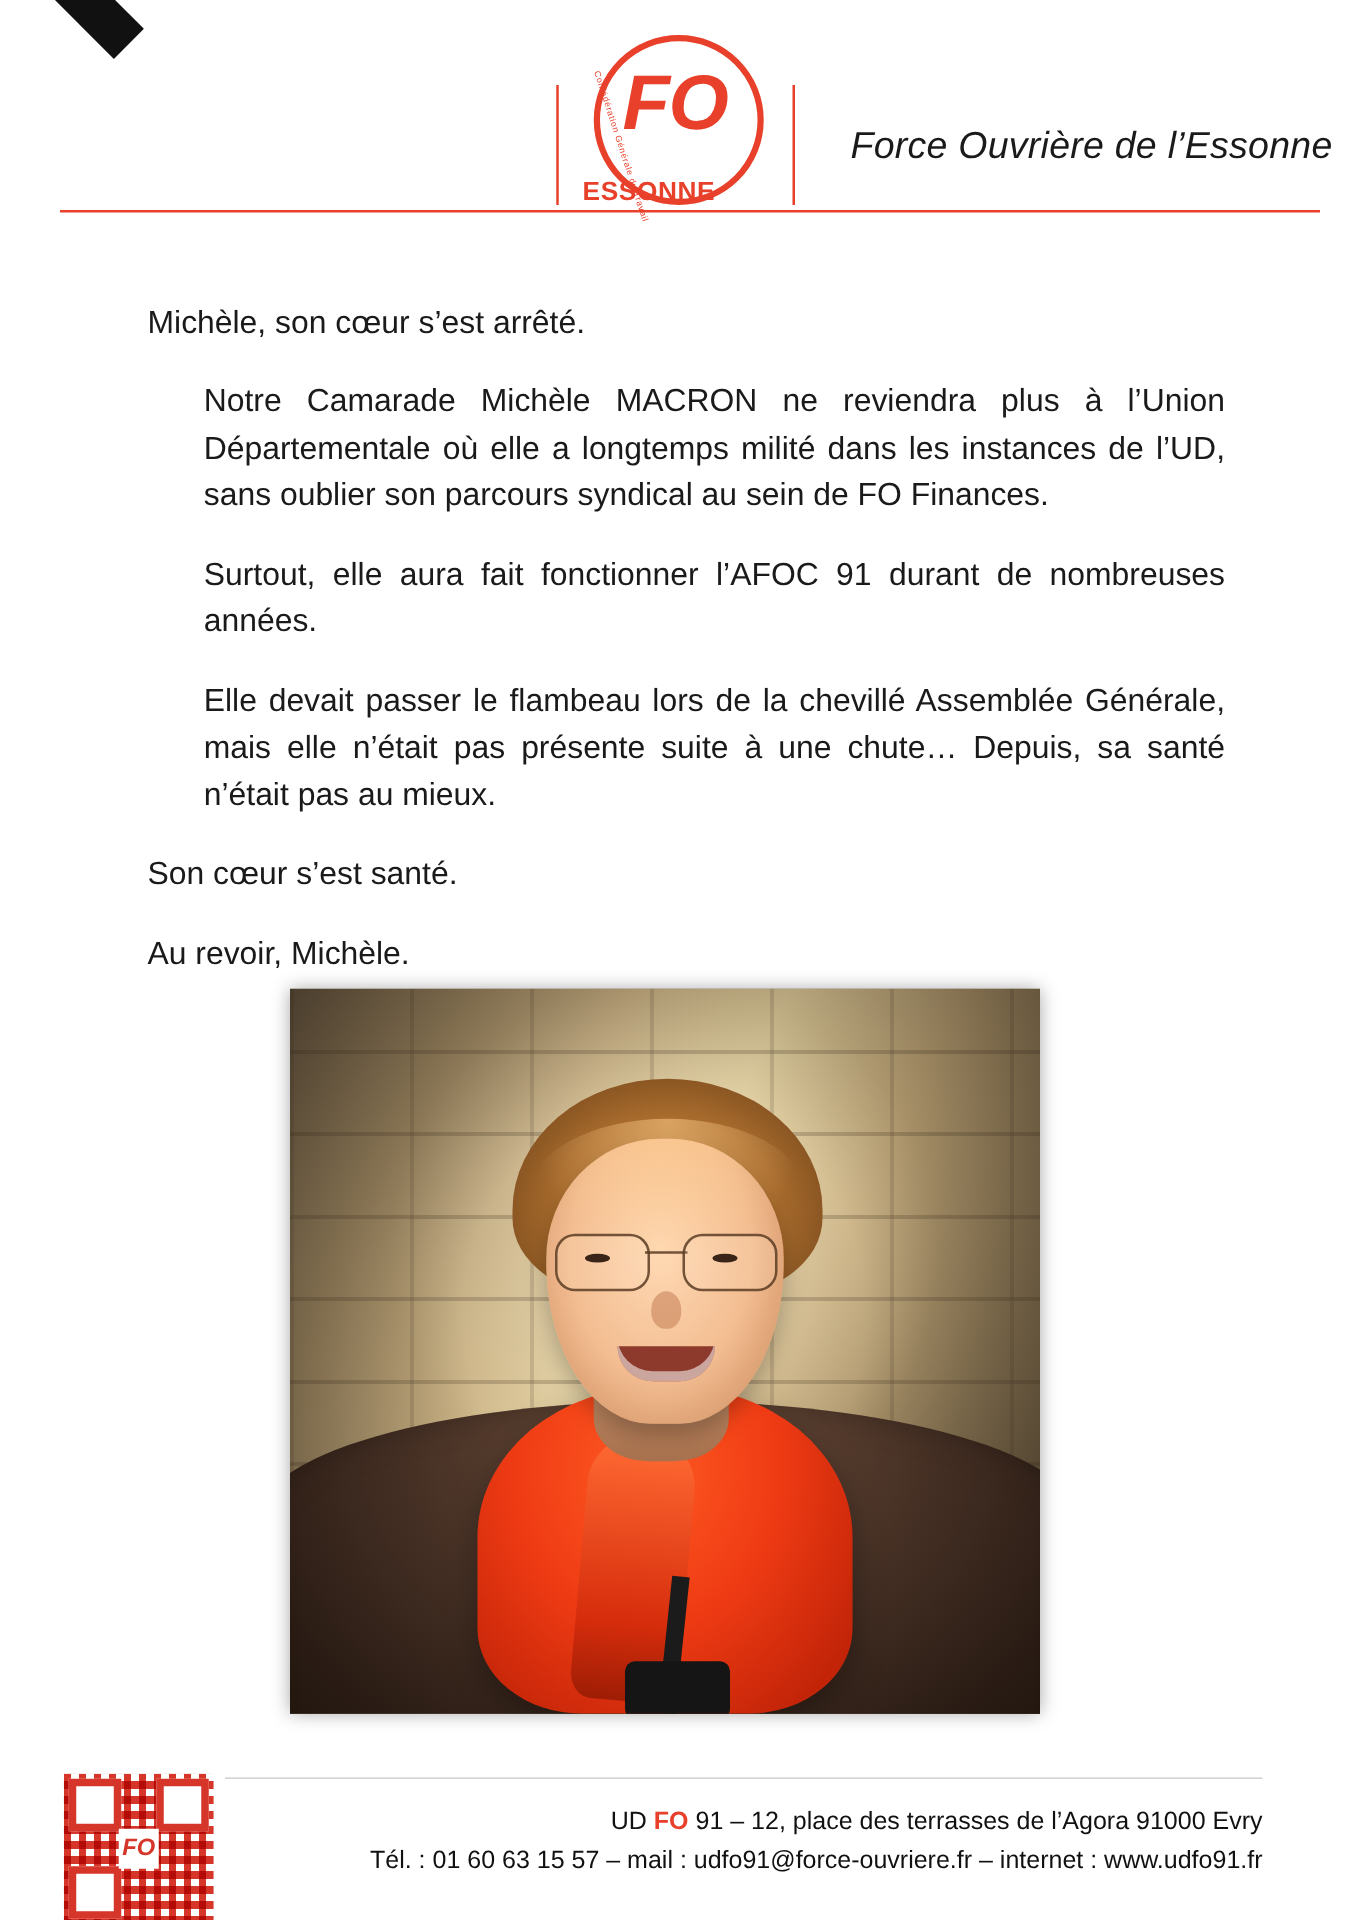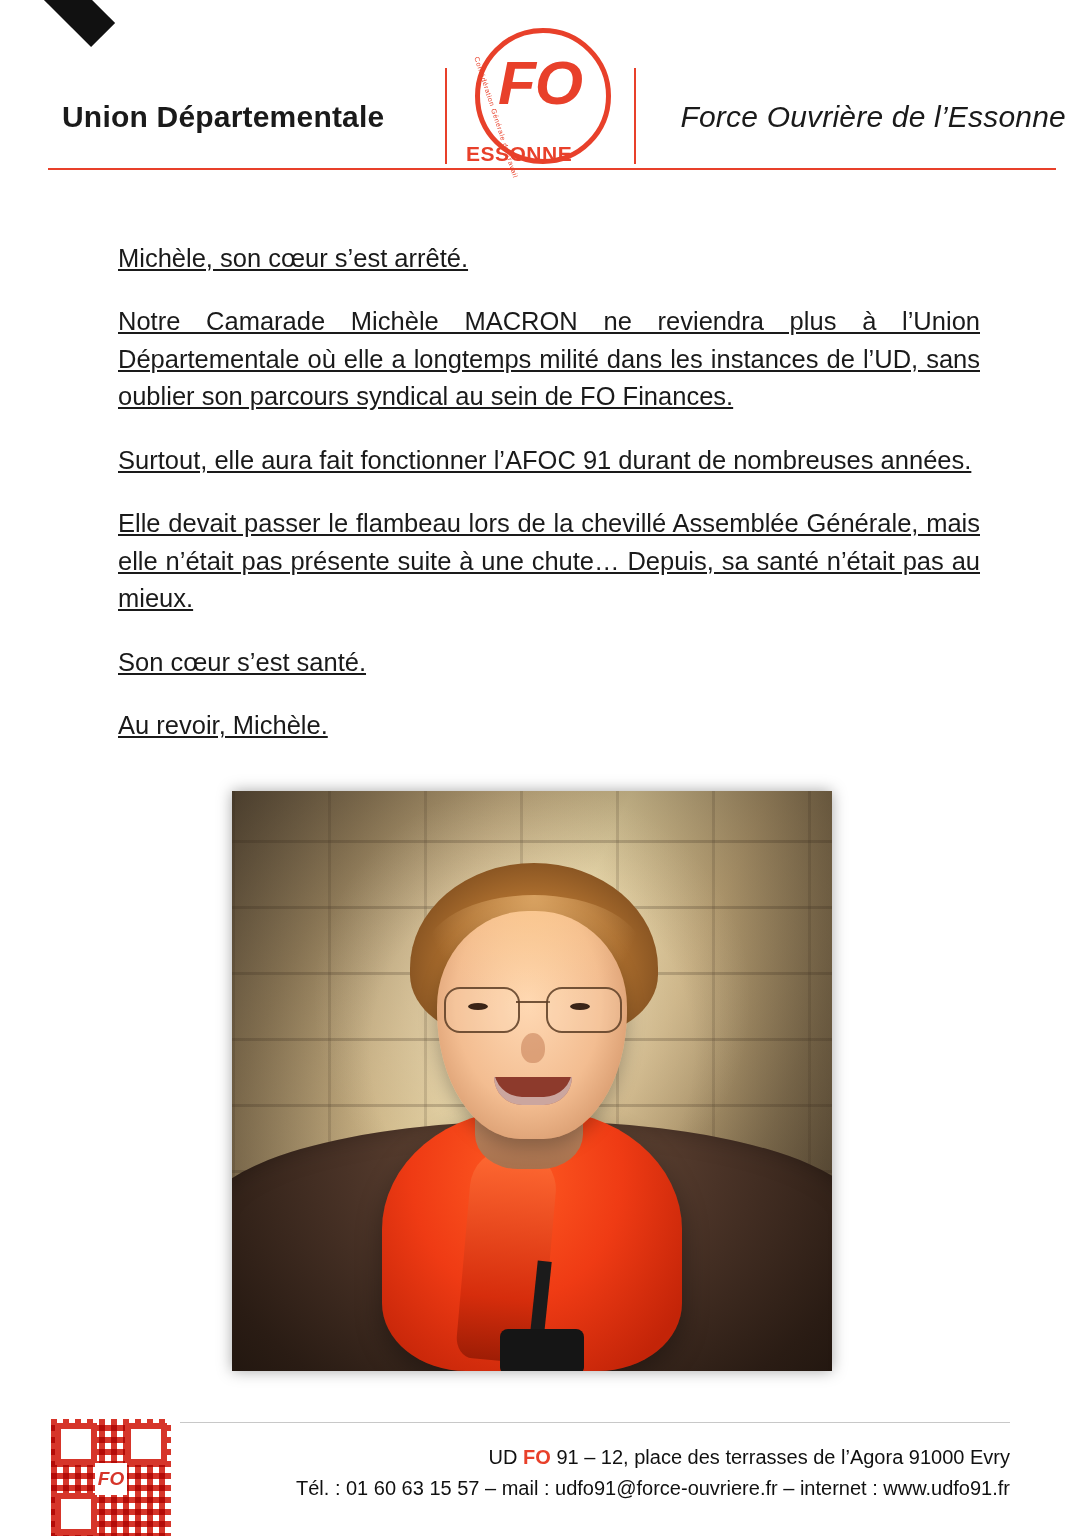--- a/index.html
+++ b/index.html
@@ -129,29 +129,28 @@
     white-space: nowrap;
     letter-spacing: 0.6px;
   }
 
   
   .content {
     position: absolute;
     left: 118px;
     top: 240px;
     width: 862px;
-    text-decoration: underline;
   }
   .para {
     font-size: 25.5px;
     line-height: 1.47;
     margin: 0 0 26px 0;
     color: #1a1a1a;
   }
-  .para.justify { text-align: justify; }
+  .para.justify { text-align: justify; margin-left: 45px; }
 
   
   .photo-wrap {
     position: absolute;
     left: 232px;
     top: 791px;
     width: 600px;
     height: 580px;
     box-shadow: 0 0 14px rgba(0,0,0,0.35);
     overflow: hidden;
@@ -393,21 +392,20 @@
     color: #e8402a;
     font-weight: bold;
   }
 </style>
 </head>
 <body>
 
 <div class="header">
   <div class="mourning-ribbon"></div>
 
-  <div class="header-title-left">Union Départementale</div>
 
   <div class="header-divider left"></div>
   <div class="header-divider right"></div>
 
   <div class="fo-logo">
     <div class="ring"></div>
     <div class="arc-text">Confédération Générale du Travail</div>
     <div class="fo-text">FO</div>
     <div class="essonne">ESSONNE</div>
   </div>

